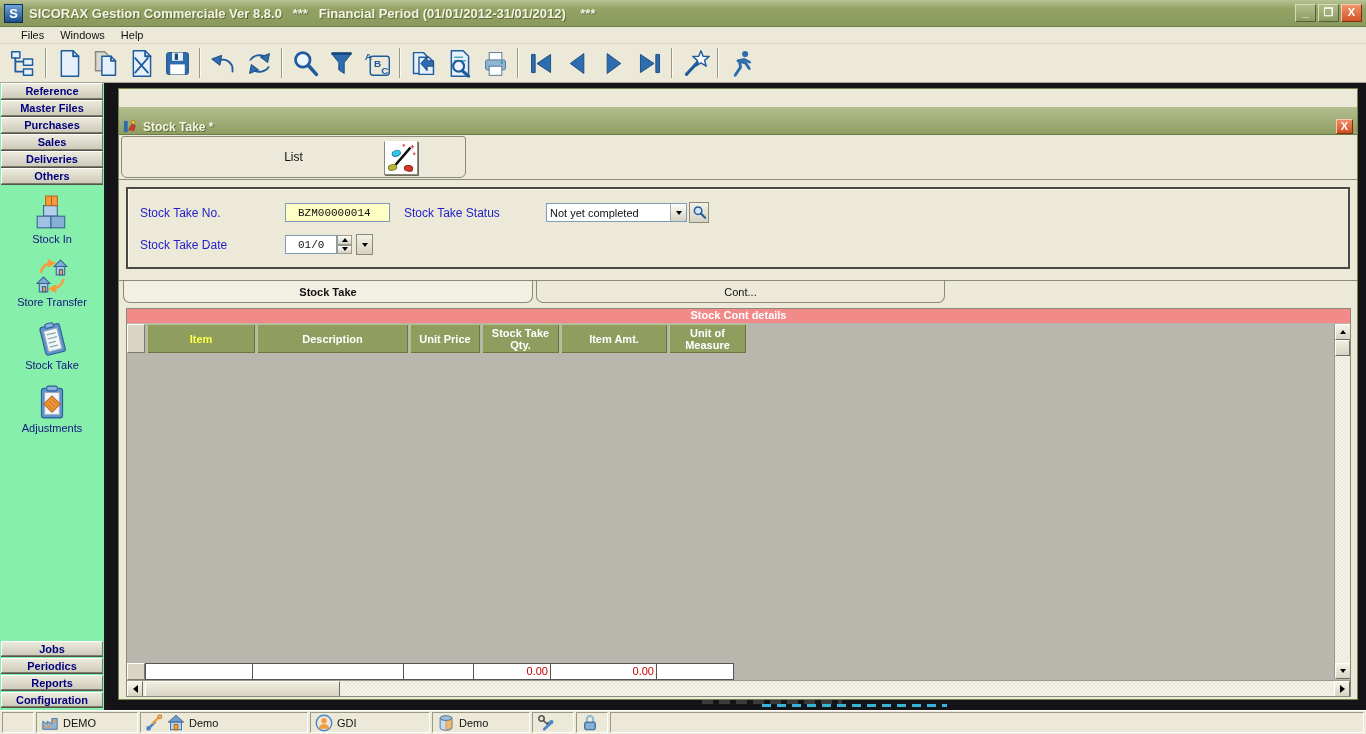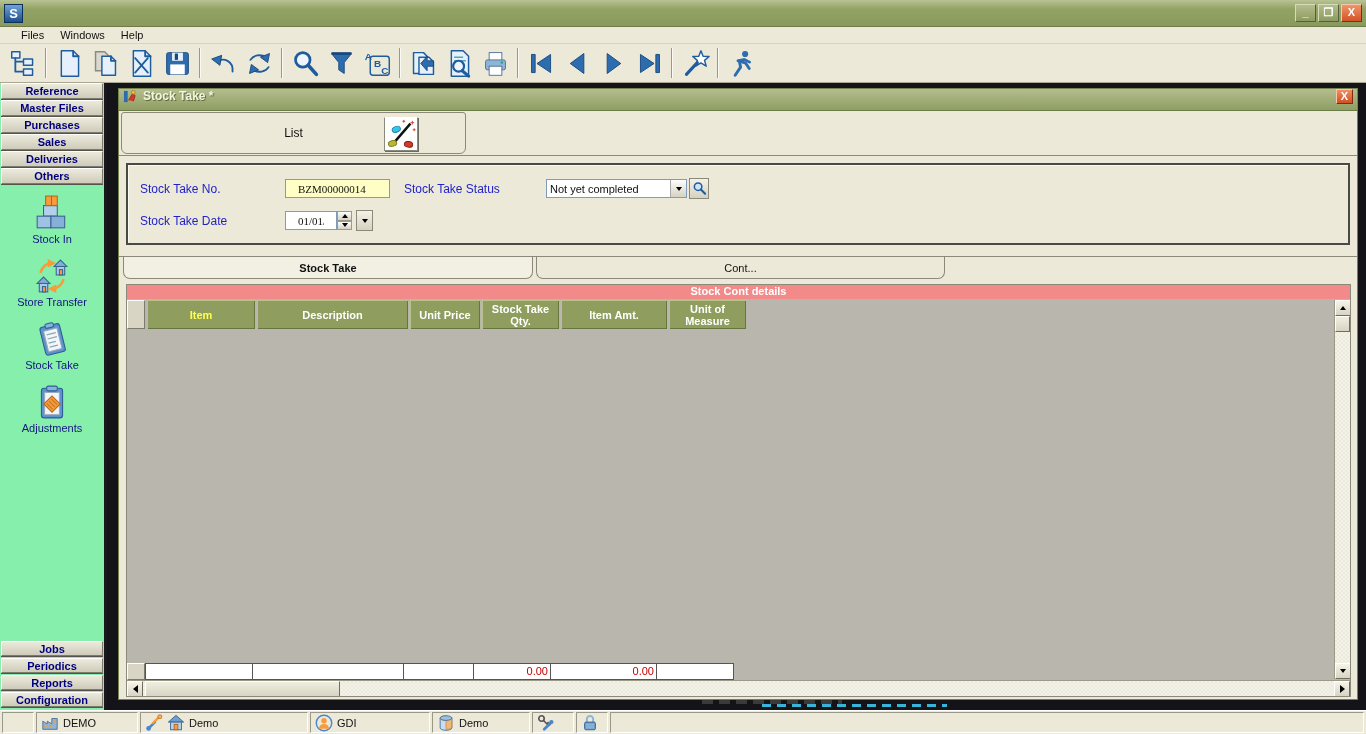--- a/index.html
+++ b/index.html
@@ -48,39 +48,39 @@
   
   .mdi { flex:1; position:relative; background:#141418; }
   .watermark-sliver { position:absolute; left:595px; bottom:2px; width:245px; height:8px;
     background:
       repeating-linear-gradient(90deg,#3a3a38 0 11px,transparent 11px 17px) 0 0/140px 4px no-repeat,
       repeating-linear-gradient(90deg,#39b4d8 0 9px,transparent 9px 15px) 60px 4px/185px 3px no-repeat; }
 
   
   .window { position:absolute; left:11px; top:5px; right:8px; bottom:10px; background:#ece9d8;
     border:1px solid #75844c; display:flex; flex-direction:column; }
-  .win-header { height:22px; background:linear-gradient(#b3bd8e,#8f9e63); display:flex; align-items:flex-start; padding:0 4px; border-bottom:1px solid #6d7c47; }
+  .win-header { height:28px; background:linear-gradient(#b3bd8e,#8f9e63); display:flex; align-items:flex-end; padding:0 4px; border-bottom:1px solid #6d7c47;margin-top:18px; }
   .win-header .wtitle { color:#f5f3e2; font-weight:bold; font-size:12px; text-shadow:1px 1px 0 #5c6b39; margin-left:5px; }
   .win-close { margin-left:auto; width:17px; height:15px; background:linear-gradient(#ef8f64,#d14f22); border:1px solid #f7c8ae;
     border-right-color:#7e2f0e; border-bottom-color:#7e2f0e; color:#fff; font-weight:bold; font-size:11px; line-height:13px; text-align:center; }
 
   
   .tabrow1 { height:45px; position:relative; border-bottom:1px solid #8b897a; }
   .mtab { position:absolute; top:1px; height:42px; background:#ece9d8; border:1px solid #8b897a;
     border-radius:3px 3px 6px 6px; display:flex; align-items:center; justify-content:center; font-size:12px; color:#111; }
   .mtab.list { left:2px; width:345px; }
   .mtab.detail { left:417px; width:410px; font-weight:bold; }
   .wand-btn { position:absolute; left:262px; top:4px; width:34px; height:34px; background:#fff;
     border:1px solid #8b897a; border-top-color:#fff; box-shadow:1px 1px 0 #6e6c5e; }
 
   
   .form-panel { margin:7px 7px 0 7px; height:82px; position:relative; background:#ece9d8;
     border:2px solid #4a4a45; box-shadow:inset 1px 1px 0 #fbfaf0; }
   .flabel { position:absolute; font-size:12px; color:#2222c8; }
-  .txt { position:absolute; height:19px; border:1px solid #7f9db9; font-size:11px; color:#111; padding:0 12px; background:#fff; font-family:Liberation Serif, serif; }
+  .txt { position:absolute; height:19px; border:1px solid #7f9db9; font-size:11px; color:#111; padding:0 12px; background:#fff; font-family:Liberation Mono, monospace; }
   .txt.yellow { background:#ffffc5; }
   .combo { position:absolute; height:19px; background:#fff; border:1px solid #7f9db9; display:flex; align-items:center; }
   .combo .cval { flex:1; font-size:11px; padding-left:3px; color:#111; }
   .dd-btn { width:16px; height:100%; background:linear-gradient(#fdfdfb,#d6d2c2); border-left:1px solid #aaa; display:flex; align-items:center; justify-content:center; }
   .spin { position:absolute; width:15px; height:19px; display:flex; flex-direction:column; }
   .spin > div { flex:1; background:linear-gradient(#fdfdfb,#d6d2c2); border:1px solid #9d9a8a; display:flex; align-items:center; justify-content:center; }
   .sq-btn { position:absolute; width:20px; height:21px; background:linear-gradient(#f4f2e6,#d6d2c2); border:1px solid #8b897a; display:flex; align-items:center; justify-content:center; }
   .tri-dn { width:0; height:0; border-left:3.5px solid transparent; border-right:3.5px solid transparent; border-top:4px solid #000; }
   .tri-up-s { width:0; height:0; border-left:3px solid transparent; border-right:3px solid transparent; border-bottom:4px solid #000; }
   .tri-dn-s { width:0; height:0; border-left:3px solid transparent; border-right:3px solid transparent; border-top:4px solid #000; }
@@ -126,20 +126,21 @@
   .sb-text { font-size:11px; color:#111; }
   .sb-fill { flex:1; }
 </style>
 </head>
 <body>
 
 <div class="app">
 
   <div class="titlebar">
     <div class="app-icon">S</div>
+    <div class="title-text">SICORAX Gestion Commerciale Ver 8.8.0   ***   Financial Period (01/01/2012-31/01/2012)    ***</div>
     <div class="winbtns">
       <div class="winbtn">_</div>
       <div class="winbtn">❐</div>
       <div class="winbtn close">X</div>
     </div>
   </div>
 
   <div class="menubar">
     <span class="menu-item">Files</span>
     <span class="menu-item">Windows</span>

